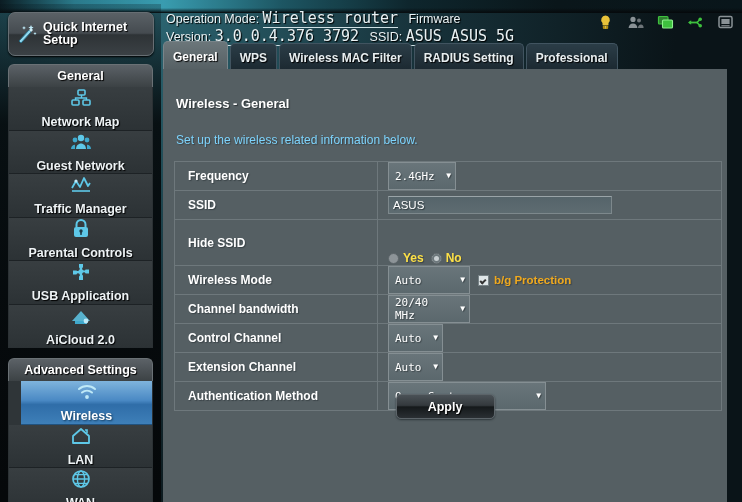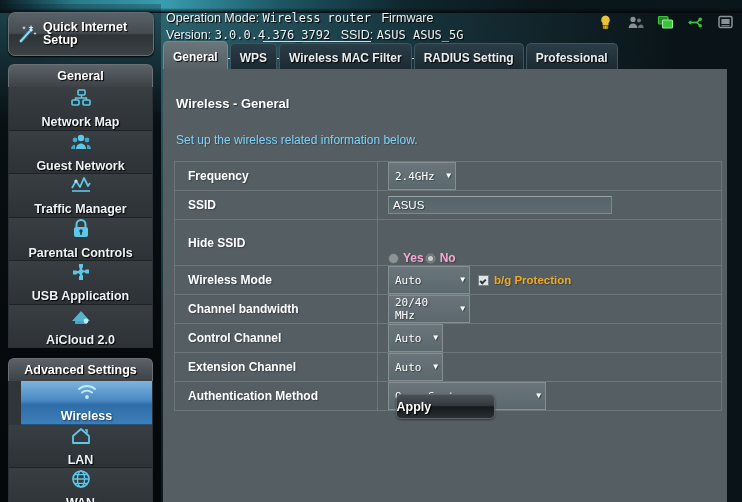--- a/index.html
+++ b/index.html
@@ -44,22 +44,22 @@
   .nav .lbl{color:#eef3f5;font-size:12.5px;font-weight:bold;line-height:13.5px;text-shadow:1px 1px 1px #000;}
   .nav.two{min-height:38px;}
   .nav.active{background:linear-gradient(180deg,#7fb4dd 0%,#4a89c4 45%,#2f6da8 55%,#3e7fb8 100%);
     border-bottom:1px solid #21527e;margin-left:12px;}
   .nav.active .lbl{color:#fff;text-shadow:1px 1px 2px #11395c;}
   .ico{width:22px;height:22px;flex:0 0 22px;display:block;}
 
   
   .hdr{position:absolute;left:166px;top:10px;width:430px;color:#eaf2f4;
     font-size:12.5px;line-height:17px;text-shadow:1px 1px 1px #000;}
-  .mono{font-family:"DejaVu Sans Mono", monospace;font-size:12px;
-    border-bottom:1px solid #cfe0e4;padding-bottom:16px;}
+  .mono{font-family:"DejaVu Sans Mono", monospace;font-size:15px;
+    border-bottom:1px solid #cfe0e4;padding-bottom:0px;}
   .hdricons{position:absolute;right:8px;top:14px;display:flex;gap:13px;align-items:center;}
   .hdricons .hi{width:17px;height:17px;display:block;}
 
   
   .tabs{position:absolute;left:163px;top:41px;display:flex;align-items:flex-end;gap:2px;}
   .tab{height:27px;padding:0 9px;border-radius:5px 5px 0 0;
     display:flex;align-items:center;
     background:linear-gradient(180deg,#2b3d47,#1b2830);
     border:1px solid #415460;border-bottom:none;
     color:#e8eef0;font-size:12px;font-weight:bold;text-shadow:1px 1px 1px #000;}
@@ -93,40 +93,40 @@
   .sel.w1{width:68px;}
   .sel.w2{width:82px;}
   .sel.w3{width:55px;}
   .sel.w4{width:158px;}
 
   .txt{width:224px;height:18px;box-sizing:border-box;padding:0 4px;
     background:linear-gradient(180deg,#55646a,#5e6c71);
     border:1px solid #7d888c;border-top-color:#9aa4a8;
     color:#fff;font-size:11.5px;line-height:16px;text-shadow:1px 1px 1px #2f3a3e;}
 
-  .radios{display:flex;align-items:center;gap:1px;color:#f9a8d4;font-size:12px;
+  .radios{display:flex;align-items:center;gap:7px;color:#fde047;font-size:12px;
     font-weight:bold;text-shadow:1px 1px 1px #3a4347;margin-top:31px;}
   .radios .opt{display:flex;align-items:center;gap:4px;}
   .rdo{width:9px;height:9px;border-radius:50%;display:inline-block;
     background:#8d9498;border:1px solid #5b6468;}
   .rdo.on{background:#c8cfd2;box-shadow:inset 0 0 0 2px #6d787c;}
 
   .cbwrap{display:flex;align-items:center;gap:5px;}
   .cbx{width:9px;height:9px;background:#dfe6e8;border:1px solid #778286;
     display:inline-block;position:relative;}
   .cbx:after{content:"";position:absolute;left:1px;top:3px;width:4px;height:2px;
     border-left:2px solid #333;border-bottom:2px solid #333;transform:rotate(-45deg);}
   .protect{color:#f0a91e;font-size:11.5px;font-weight:bold;text-shadow:1px 1px 1px #3a4347;}
 
   .applywrap{position:absolute;left:0;top:325px;width:564px;display:flex;justify-content:center;}
   .apply{width:97px;height:23px;border-radius:5px;
     background:linear-gradient(180deg,#4a5156 0%,#34393d 45%,#15191b 52%,#2a2f33 100%);
     border:1px solid #5c6469;box-shadow:0 1px 2px #2e363a;
     color:#fff;font-size:12.5px;font-weight:bold;text-shadow:1px 1px 1px #000;
-    display:flex;align-items:center;cursor:pointer;}
+    display:flex;align-items:center;justify-content:center;cursor:pointer;}
 </style>
 </head>
 <body>
 
 <div class="app">
 
   <div class="topstrip"></div>
 
   <div class="sidebar">
 

